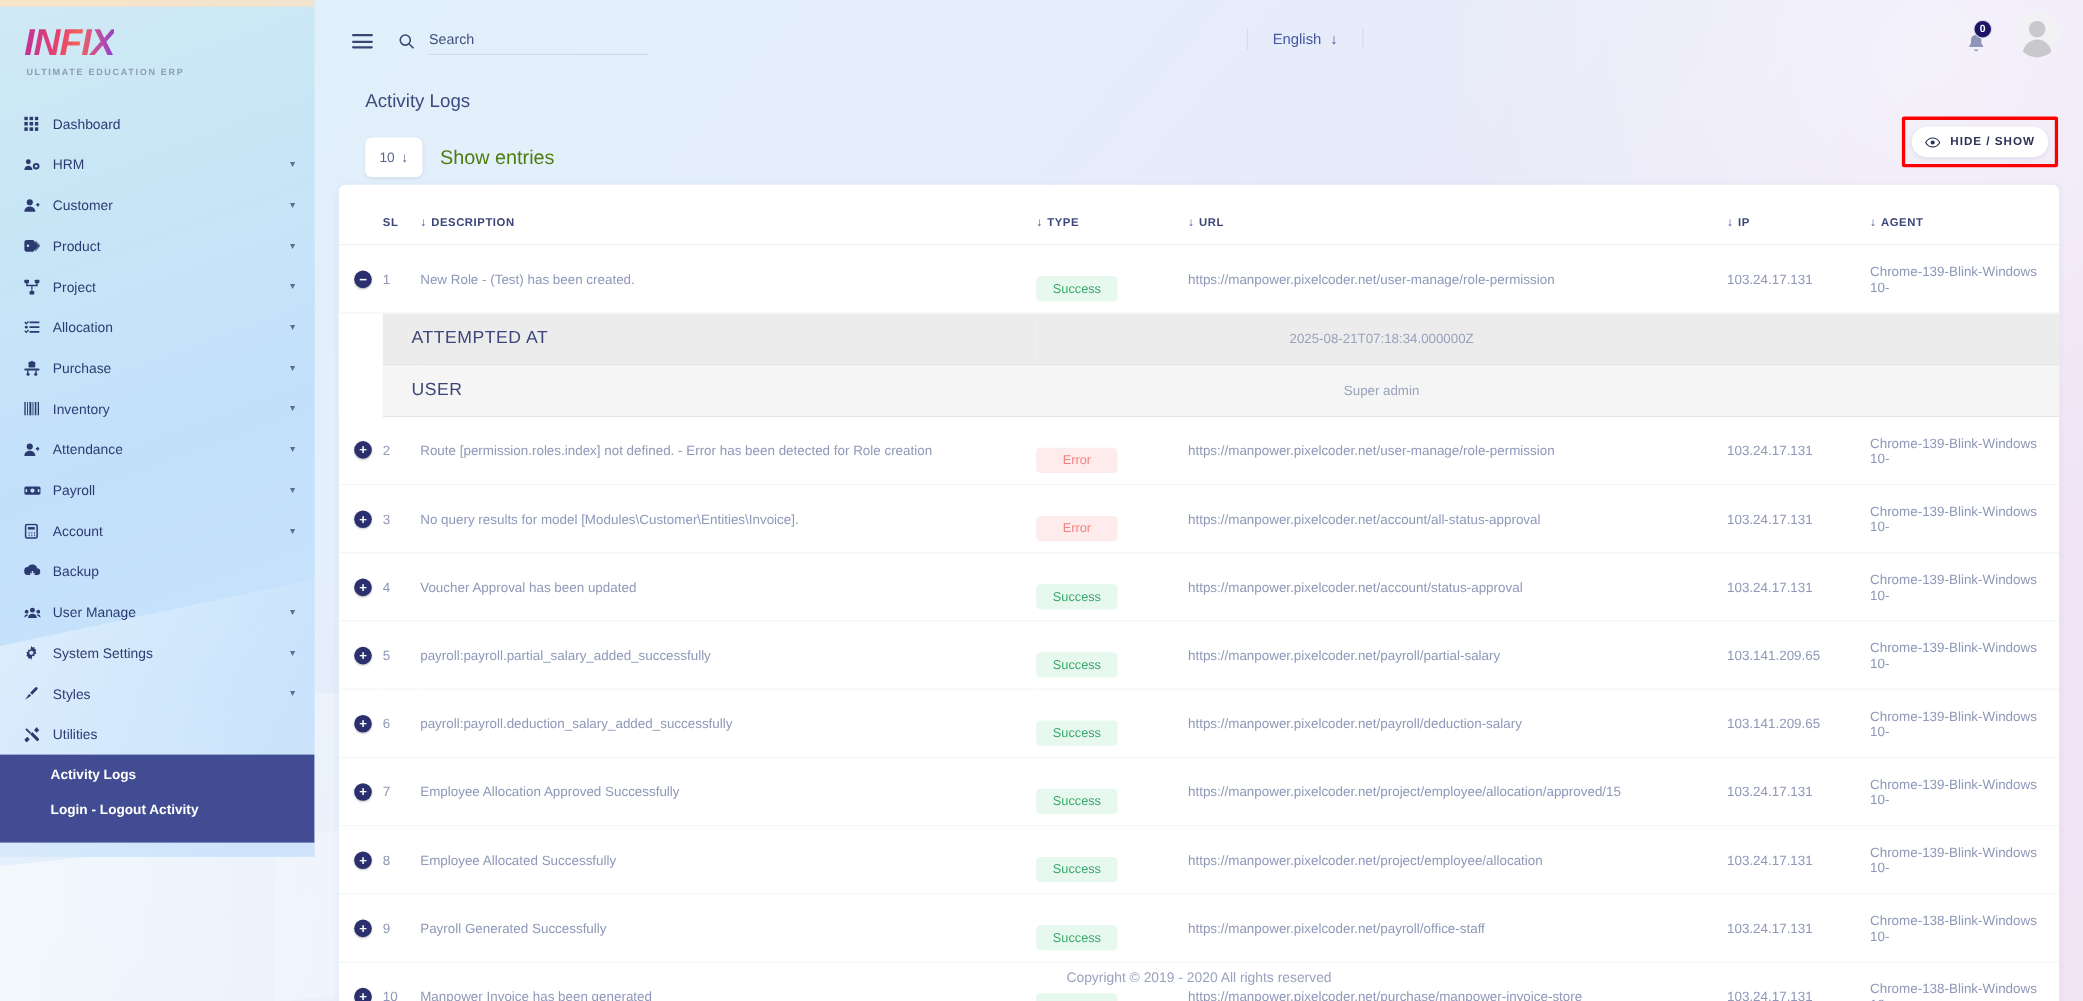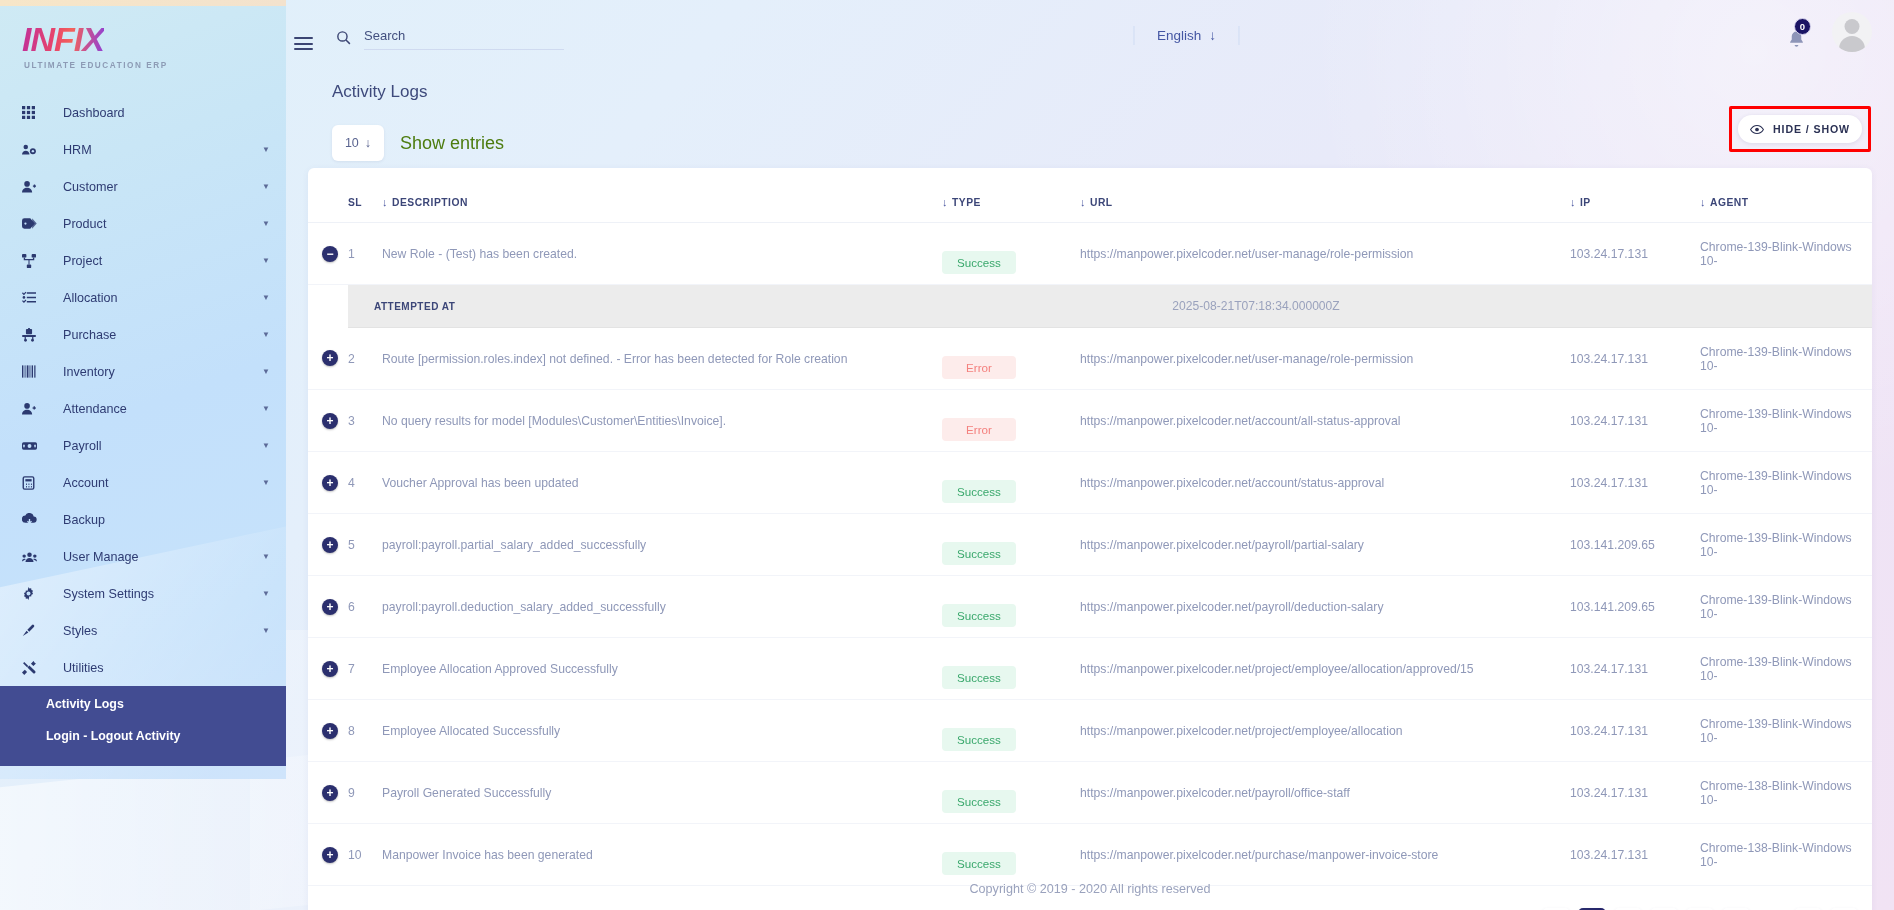--- a/index.html
+++ b/index.html
@@ -45,21 +45,21 @@
     -webkit-background-clip: text; background-clip: text; color: transparent;
     display: inline-block; line-height: 1;
   }
   .logo-sub {
     font-size: 8.2px; letter-spacing: 1.55px; color: #8d9bb5; font-weight: 600;
     margin-top: 5px; padding-left: 2px;
   }
   .nav { position: relative; z-index: 3; padding-top: 2px; }
   .nav-item {
     display: flex; align-items: center; height: 37px; padding: 0 16px 0 22px;
-    color: #2e3b72; font-size: 12.6px; cursor: pointer; position: relative; gap: 15px;
+    color: #2e3b72; font-size: 12.6px; cursor: pointer; position: relative;
   }
   .nav-item .ico {
     width: 26px; flex: 0 0 26px; color: #2c3a70; display: flex; align-items: center;
     font-size: 13px;
   }
   .nav-item .txt { flex: 1 1 auto; white-space: nowrap; }
   .nav-item .caret { font-size: 8px; color: #4a5687; opacity: .85; }
   .nav-item.active {
     background: #424c92; color: #fff;
   }
@@ -72,21 +72,21 @@
   .sub-item {
     display:block; color:#fff; font-size:12.4px; font-weight:600;
     padding: 9px 0 9px 46px; cursor:pointer; white-space: nowrap;
   }
   svg.i { display:block; }
 
   
   #topbar {
     position: absolute; left: 286px; top: 0; right: 0; height: 82px; z-index: 4;
   }
-  .tb-left { position: absolute; left: 8px; top: 25px; display: flex; align-items: flex-end; }
+  .tb-left { position: absolute; left: 34px; top: 25px; display: flex; align-items: center; }
   .burger { width: 19px; height: 13px; display:flex; flex-direction:column; justify-content:space-between; cursor:pointer; }
   .burger span { display:block; height:2px; background:#3b4573; border-radius:2px; }
   .srch-box { display:flex; align-items:center; margin-left: 22px; }
   .srch-input {
     border: none; border-bottom: 1px solid #cfdaf0; background: transparent;
     width: 200px; margin-left: 12px; padding: 3px 0 6px 0;
     font-family: "Liberation Sans", sans-serif; font-size: 13px; color:#43507f;
   }
   .srch-input::placeholder { color:#43507f; }
   .lang {
@@ -162,21 +162,21 @@
     color:#fff; font-size: 12px; line-height: 1; font-weight: 700;
     box-shadow: 0 1px 2px rgba(0,0,0,.25);
   }
   .pill {
     display:inline-flex; align-items:center; justify-content:center;
     min-width: 74px; height: 23px; border-radius: 4px; font-size: 11.6px; margin-top: 18px;
   }
   .pill.success { background:#e7f8ef; color:#3aa86c; }
   .pill.error { background:#fdeceb; color:#f4817e; }
   tr.detail td {
-    background:#ececec; font-size: 10px; font-weight:700; color:#3c4678;
+    background:#ececec; font-size: 16px; font-weight:400; color:#3c4678;
     letter-spacing:.5px; padding: 14px 0 14px 0; border-bottom:1px solid #e3e3e3;
   }
   tr.detail.alt td { background:#f5f5f5; }
   tr.detail .dval { font-weight: 400; color:#9aa2bd; font-size: 12.1px; letter-spacing: 0; }
   .detail-left { padding-left: 26px !important; }
 
   
   .pager { display:flex; justify-content:flex-end; align-items:center; gap: 8px; padding: 22px 14px 0 0; }
   .pg {
     min-width: 28px; height: 28px; background:#fff; border-radius: 5px;
@@ -507,20 +507,27 @@
             <td>103.24.17.131</td>
             <td>Chrome-139-Blink-Windows 10-</td>
           </tr>
           <tr class="detail">
             <td style="background:#fff;border-bottom:none"></td>
             <td colspan="2" class="detail-left">ATTEMPTED AT</td>
             <td colspan="2" class="dval" style="text-align:center">2025-08-21T07:18:34.000000Z</td>
             <td></td>
             <td></td>
           </tr>
+          <tr class="detail alt">
+            <td style="background:#fff;border-bottom:none"></td>
+            <td colspan="2" class="detail-left">USER</td>
+            <td colspan="2" class="dval" style="text-align:center">Super admin</td>
+            <td></td>
+            <td></td>
+          </tr>
           <tr>
             <td class="col-exp">
               <div class="exp-btn">+</div>
             </td>
             <td>2</td>
             <td>Route [permission.roles.index] not defined. - Error has been detected for Role creation</td>
             <td><span class="pill error">Error</span></td>
             <td>https://manpower.pixelcoder.net/user-manage/role-permission</td>
             <td>103.24.17.131</td>
             <td>Chrome-139-Blink-Windows 10-</td>

